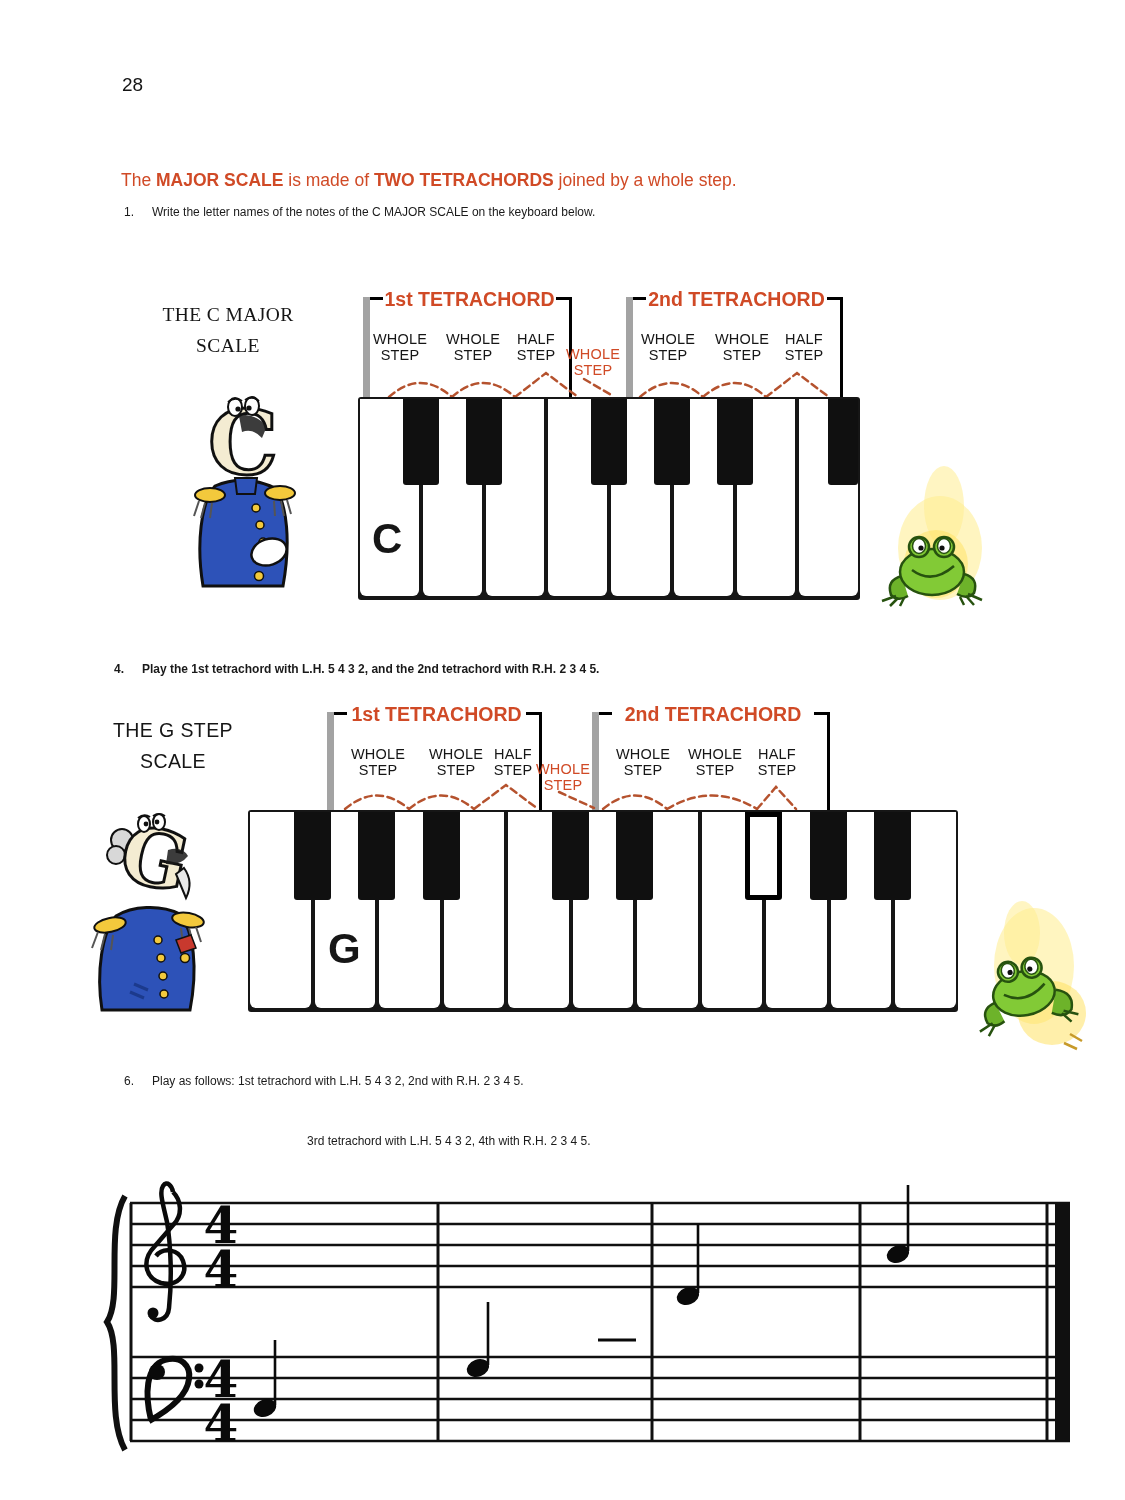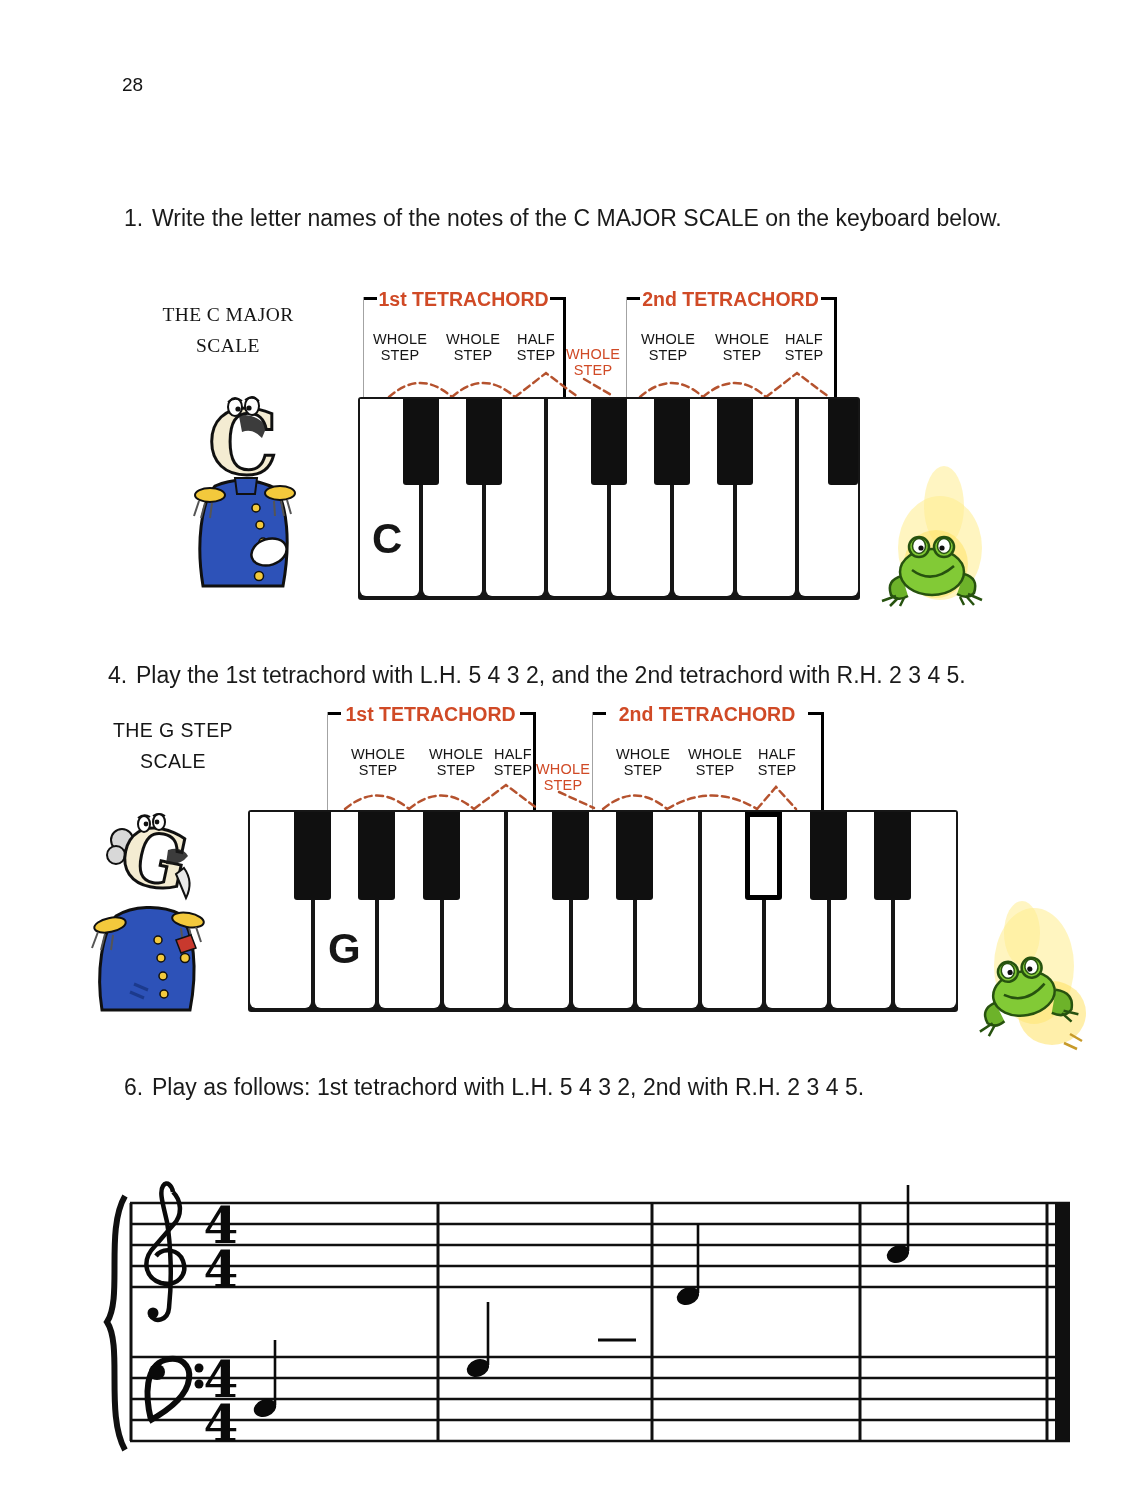--- a/index.html
+++ b/index.html
@@ -3,24 +3,24 @@
 <meta charset="utf-8">
 <style>
   html,body{margin:0;padding:0;background:#e8e8e8;}
   #page{position:relative;width:1125px;height:1500px;background:#ffffff;overflow:hidden;
         font-family:"Liberation Sans",sans-serif;color:#141414;}
   .abs{position:absolute;}
   .pageno{left:122px;top:74px;font-size:19px;}
   .title{left:120px;top:110px;font-size:32px;font-weight:bold;color:#1b57a8;letter-spacing:0.2px;}
   .intro{left:121px;top:170px;font-size:17.5px;color:#d04a26;white-space:nowrap;}
   .intro b{font-weight:bold;}
-  .item{font-size:23px;white-space:nowrap;color:#1a1a1a;}
+  .item{font-size:12px;white-space:nowrap;color:#1a1a1a;}
   .item .num{display:inline-block;width:28px;}
   .scale-heading{text-align:center;font-size:19.5px;line-height:1.6;letter-spacing:0.4px;color:#161616;}
-  .bracket{position:absolute;border-left:1px solid #a3a3a3;border-right:3px solid #000;}
+  .bracket{position:absolute;border-left:7px solid #a3a3a3;border-right:3px solid #000;}
   .stub{position:absolute;top:0;width:13px;border-top:3px solid #000;}
   .sl{left:0;} .sr{right:0;}
   .tetra{position:relative;top:-9px;width:100%;text-align:center;font-weight:bold;
          font-size:19.5px;color:#d04a26;white-space:nowrap;}
   .step{position:absolute;width:62px;margin-left:-31px;text-align:center;
         font-size:14.5px;line-height:1.12;color:#161616;letter-spacing:0.2px;}
   .step.orange{color:#d04a26;}
   .kb{position:absolute;background:#161616;border-radius:3px;}
   .wkey{position:absolute;top:2px;background:#fff;border-radius:0 0 6px 6px;}
   .bkey{position:absolute;top:2px;background:#101010;border-radius:0 0 3px 3px;}
@@ -28,20 +28,21 @@
   .keylabel{position:absolute;font-size:42px;font-weight:bold;color:#161616;}
   svg{position:absolute;overflow:visible;}
   .arcs path{stroke:#b5522e;stroke-width:2.5;fill:none;stroke-dasharray:7 4.5;stroke-linecap:round;}
 </style>
 </head>
 <body>
 
 <div id="page">
 
   <div class="abs pageno">28</div>
+  <div class="abs intro"><span>The </span><b>MAJOR SCALE</b><span> is made of </span><b>TWO TETRACHORDS</b><span> joined by a whole step.</span></div>
 
   <div class="abs item" style="left:124px;top:205px;"><span class="num">1.</span><span>Write the letter names of the notes of the C MAJOR SCALE on the keyboard below.</span></div>
 
   <div class="abs scale-heading" style="left:148px;top:299px;width:160px;font-family:Liberation Serif, serif;">
     <div>THE C MAJOR</div>
     <div>SCALE</div>
   </div>
 
   <div class="bracket" style="left:363px;top:297px;width:199px;height:100px;">
     <i class="stub sl"></i>
@@ -121,21 +122,21 @@
     <circle cx="47" cy="99" r="10" fill="#82ca36" stroke="#27520f" stroke-width="2.5"></circle>
     <circle cx="72" cy="99" r="10" fill="#82ca36" stroke="#27520f" stroke-width="2.5"></circle>
     <ellipse cx="47" cy="98" rx="6.5" ry="7.5" fill="#fff" stroke="#27520f" stroke-width="1.5"></ellipse>
     <ellipse cx="72" cy="98" rx="6.5" ry="7.5" fill="#fff" stroke="#27520f" stroke-width="1.5"></ellipse>
     <circle cx="49" cy="100" r="2.6" fill="#101010"></circle>
     <circle cx="70" cy="100" r="2.6" fill="#101010"></circle>
     <path d="M40,122 Q60,137 82,118" stroke="#27520f" stroke-width="2.5" fill="none"></path>
     <path d="M24,148 L10,153 M26,150 L18,158 M32,150 L28,158 M96,146 L110,152 M94,148 L102,157 M88,149 L92,157" stroke="#27520f" stroke-width="2.5" fill="none"></path>
   </svg>
 
-  <div class="abs item" style="left:108px;top:662px;"><span class="num">4.</span><span>Play the 1st tetrachord with L.H. 5 4 3 2, and the 2nd tetrachord with R.H. 2 3 4 5.</span></div>
+  <div class="abs item" style="left:114px;top:662px;font-weight:bold;"><span class="num">4.</span><span>Play the 1st tetrachord with L.H. 5 4 3 2, and the 2nd tetrachord with R.H. 2 3 4 5.</span></div>
 
   <div class="abs scale-heading" style="left:93px;top:715px;width:160px;">
     <div>THE G STEP</div>
     <div>SCALE</div>
   </div>
 
   <div class="bracket" style="left:327px;top:712px;width:205px;height:98px;">
     <i class="stub sl"></i>
       <i class="stub sr"></i>
     <div class="tetra">1st TETRACHORD</div>
@@ -226,20 +227,21 @@
       <ellipse cx="74" cy="79" rx="6.5" ry="7.5" fill="#fff" stroke="#27520f" stroke-width="1.5"></ellipse>
       <circle cx="52" cy="81" r="2.6" fill="#101010"></circle>
       <circle cx="72" cy="81" r="2.6" fill="#101010"></circle>
       <path d="M42,102 Q62,116 84,98" stroke="#27520f" stroke-width="2.5" fill="none"></path>
       <path d="M26,128 L12,134 M28,130 L20,140 M98,128 L112,134 M96,130 L104,140" stroke="#27520f" stroke-width="2.5" fill="none"></path>
     </g>
     <path d="M108,146 l12,7 M102,155 l13,6" stroke="#c79a2a" stroke-width="2.5" fill="none"></path>
   </svg>
 
   <div class="abs item" style="left:124px;top:1074px;"><span class="num">6.</span><span>Play as follows: 1st tetrachord with L.H. 5 4 3 2, 2nd with R.H. 2 3 4 5.</span></div>
+  <div class="abs item" style="left:307px;top:1134px;">3rd tetrachord with L.H. 5 4 3 2, 4th with R.H. 2 3 4 5.</div>
 
   <svg style="left:95px;top:1160px;" width="1030" height="320" viewBox="0 0 1030 320">
 
     <path d="M30,36 C10,70 28,138 12,162 C28,186 10,254 30,290" stroke="#101010" stroke-width="6" fill="none"></path>
 
     <g stroke="#101010" stroke-width="2.6">
       <line x1="35" y1="43" x2="975" y2="43"></line>
         <line x1="35" y1="64" x2="975" y2="64"></line>
       <line x1="35" y1="85" x2="975" y2="85"></line>
         <line x1="35" y1="106" x2="975" y2="106"></line>

